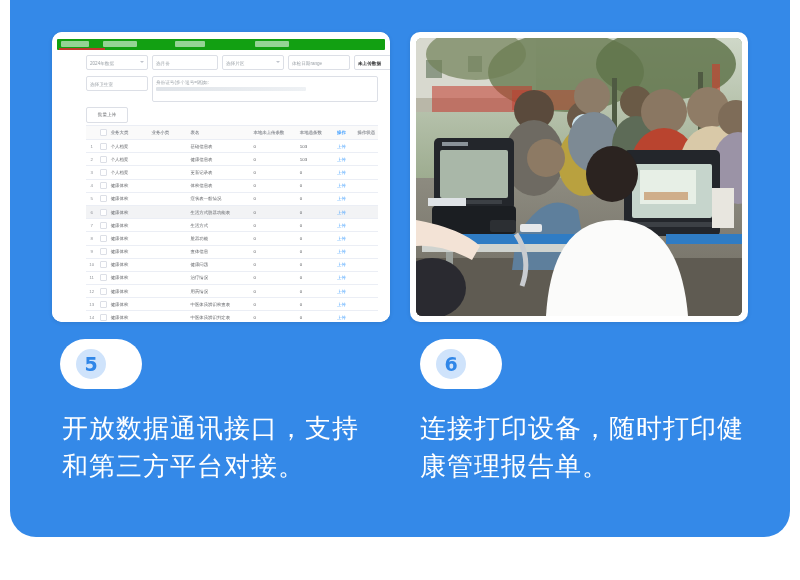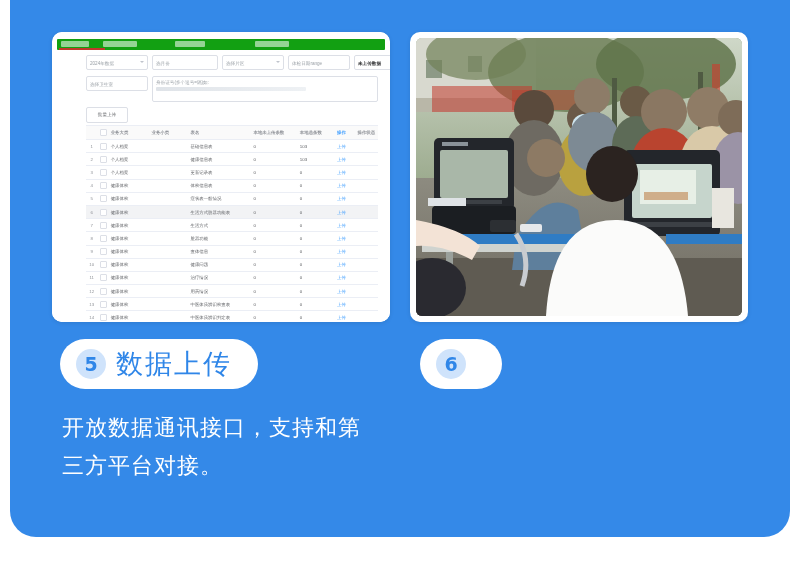--- a/index.html
+++ b/index.html
@@ -106,21 +106,21 @@
   .pill-6{left:420px;top:339px;}
   .num-circle{
     width:30px;height:30px;border-radius:50%;background:#cfe3fb;color:#2f86e8;
     font-size:19px;font-weight:bold;display:flex;align-items:center;
     justify-content:center;flex:none;margin-right:10px;
     font-family:"DejaVu Sans",sans-serif;
   }
   .pill-title{font-size:27px;color:#2f86e8;letter-spacing:2px;white-space:nowrap;
               font-family:"DejaVu Sans","Liberation Sans",sans-serif;}
 
-  .para{position:absolute;width:320px;color:#ffffff;font-size:22px;
+  .para{position:absolute;width:320px;color:#ffffff;font-size:26px;
         line-height:38px;letter-spacing:1px;
         font-family:"DejaVu Sans","Liberation Sans",sans-serif;}
   .para-5{left:62px;top:409px;}
   .para-6{left:420px;top:409px;width:330px;}
 </style>
 </head>
 <body>
 
 <div class="page">
 
@@ -415,21 +415,21 @@
         <path d="M130 278 q6 -98 72 -96 q62 2 70 96 Z" fill="#fbfbfa"></path>
 
         <path d="M0 182 q44 8 64 26 l-8 14 q-30 -16 -56 -14 Z" fill="#f3e3d6"></path>
         <ellipse cx="16" cy="250" rx="34" ry="30" fill="#2a2a30"></ellipse>
       </svg>
     </div>
   </div>
 
   <div class="pill pill-5">
     <div class="num-circle">5</div>
-    <div class="pill-title">数据上传</div>
   </div>
   <div class="para para-5">开放数据通讯接口，支持和第三方平台对接。</div>
 
   <div class="pill pill-6">
     <div class="num-circle">6</div>
   </div>
+  <div class="para para-6">连接打印设备，随时打印健康管理报告单。</div>
 
 </div>
 
 </body></html>

